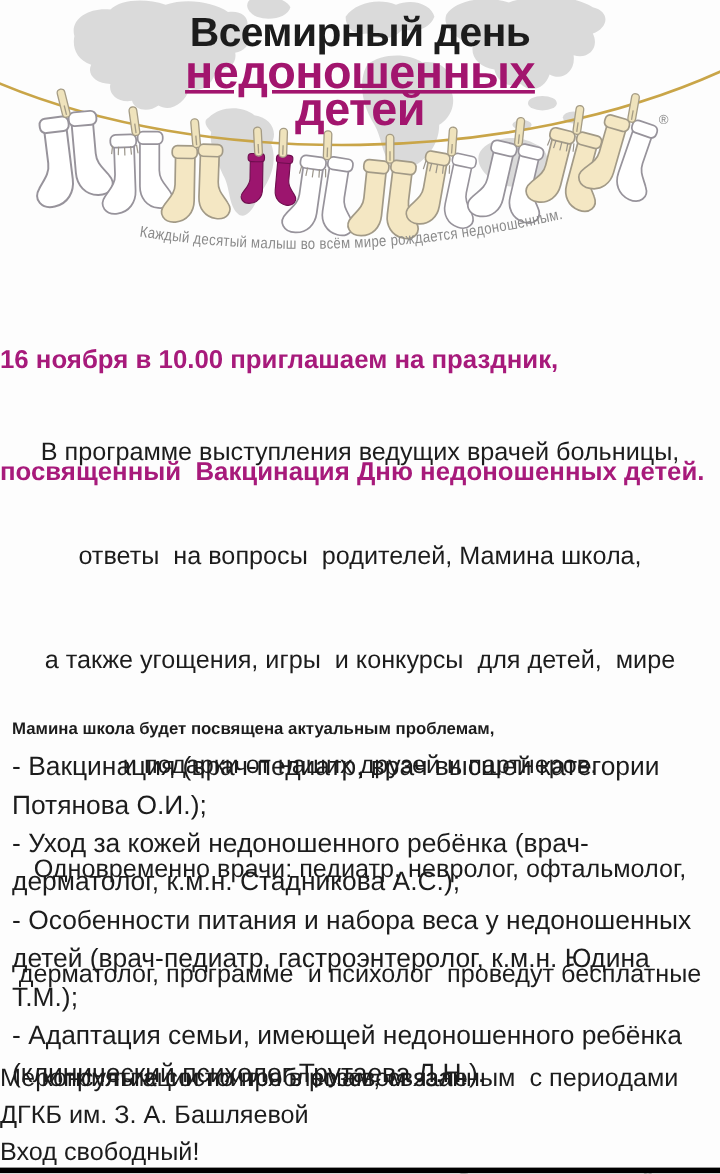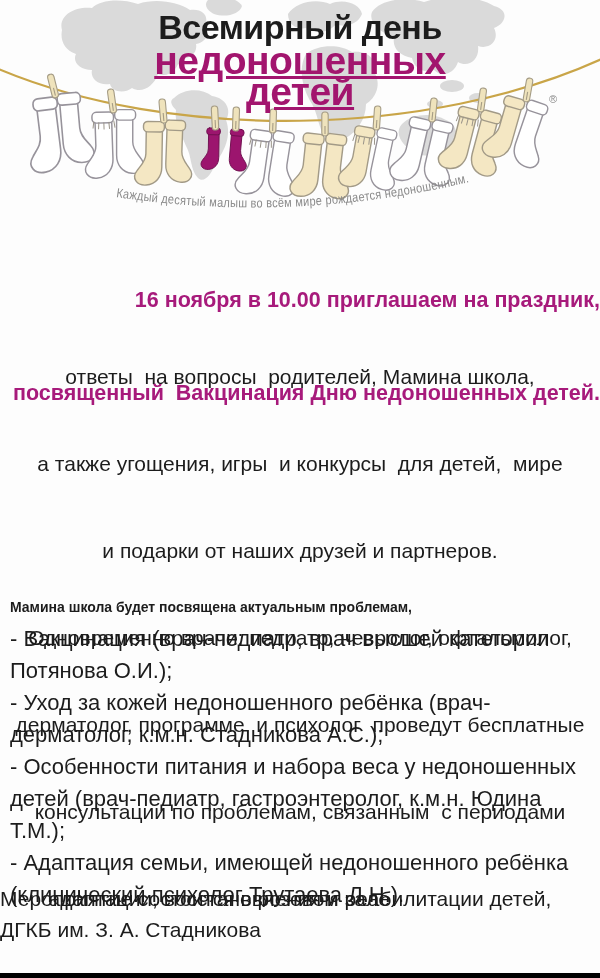--- a/index.html
+++ b/index.html
@@ -39,25 +39,25 @@
     fill:var(--tagline-gray);
     font-family:"Liberation Sans", sans-serif;
     font-size:13px;
     letter-spacing:.3px;
   }
   .tm-text{fill:#8A8A8A;font-size:11px;font-family:"Liberation Sans", sans-serif;}
   
   .title-line{position:absolute;left:0;width:100%;text-align:center;font-weight:700;letter-spacing:-.5px;line-height:1;}
   .title-line1{top:10px;font-size:34px;color:var(--body-text);}
   .title-line2{top:41px;font-size:39px;color:var(--accent-title);text-decoration:underline;}
-  .title-line3{top:72px;font-size:39px;color:var(--accent-title);text-decoration:underline;}
+  .title-line3{top:72px;font-size:39px;color:var(--accent-title);}
   
   .announcement{
     position:absolute;top:223px;left:0;width:100%;
-    text-align:right;font-weight:700;font-size:21.5px;line-height:31px;
+    text-align:left;font-weight:700;font-size:21.5px;line-height:31px;
     color:var(--accent-announcement);white-space:pre;
   }
   .program{
     position:absolute;top:304px;left:0;width:100%;
     text-align:center;font-size:21px;line-height:29px;
     color:var(--body-text);white-space:pre;
   }
   .mom-school{
     position:absolute;top:591px;left:10px;width:588px;
     color:var(--body-text);
@@ -174,37 +174,39 @@
   <div class="title-line title-line1">Всемирный день</div>
   <div class="title-line title-line2">недоношенных</div>
   <div class="title-line title-line3">детей</div>
 
   <div class="announcement">
     <div>16 ноября в 10.00 приглашаем на праздник,</div>
     <div>посвященный  Вакцинация Дню недоношенных детей.</div>
   </div>
 
   <div class="program">
+    <div>В программе выступления ведущих врачей больницы,</div>
     <div>ответы  на вопросы  родителей, Мамина школа,</div>
     <div>а также угощения, игры  и конкурсы  для детей,  мире</div>
     <div>и подарки от наших друзей и партнеров.</div>
     <div>Одновременно врачи: педиатр, невролог, офтальмолог,</div>
     <div>дерматолог, программе  и психолог  проведут бесплатные</div>
     <div>консультации по проблемам, связанным  с периодами</div>
     <div>адаптации, восстановления и реабилитации детей,</div>
     
   </div>
 
   <div class="mom-school">
     <div class="mom-intro">Мамина школа будет посвящена актуальным проблемам,</div>
     <div class="mom-item">- Вакцинация (врач-педиатр, врач высшей категории Потянова О.И.);</div>
     <div class="mom-item">- Уход за кожей недоношенного ребёнка (врач-дерматолог, к.м.н. Стадникова А.С.);</div>
     <div class="mom-item">- Особенности питания и набора веса у недоношенных детей (врач-педиатр, гастроэнтеролог, к.м.н. Юдина Т.М.);</div>
     <div class="mom-item">- Адаптация семьи, имеющей недоношенного ребёнка (клинический психолог Трутаева Л.Н.).</div>
   </div>
 
   <div class="footer">
     <div>Мероприятие состоится в розовом зале</div>
-    <div>ДГКБ им. З. А. Стадникова</div>
+    <div>ДГКБ им. З. А. Башляевой</div>
+    <div>Вход свободный!</div>
   </div>
 
   <div class="bottom-bar"></div>
 </div>
 
 </body></html>

